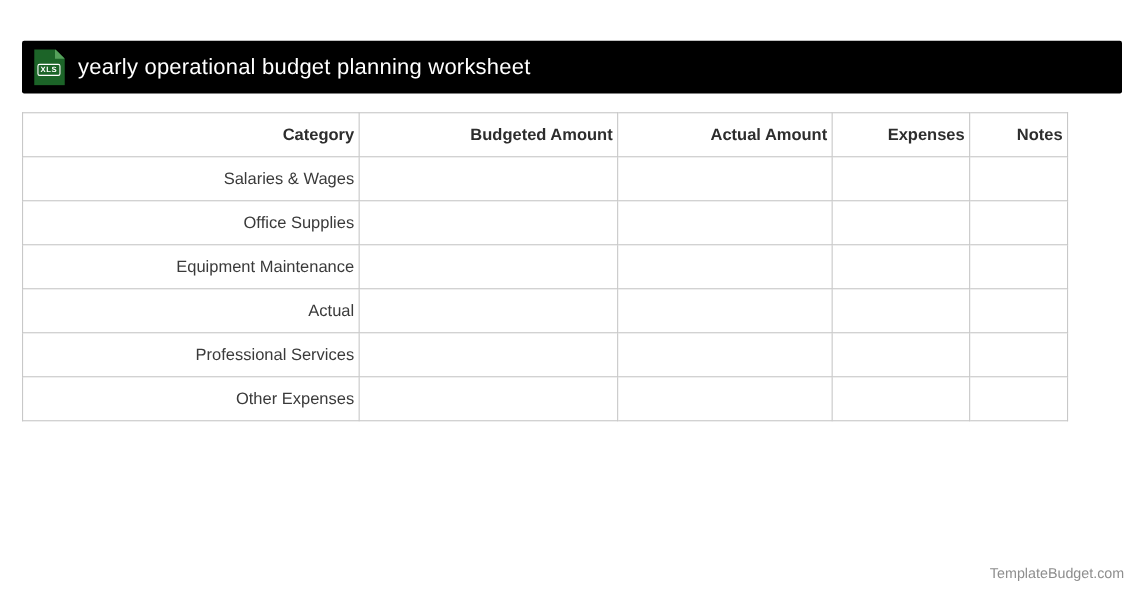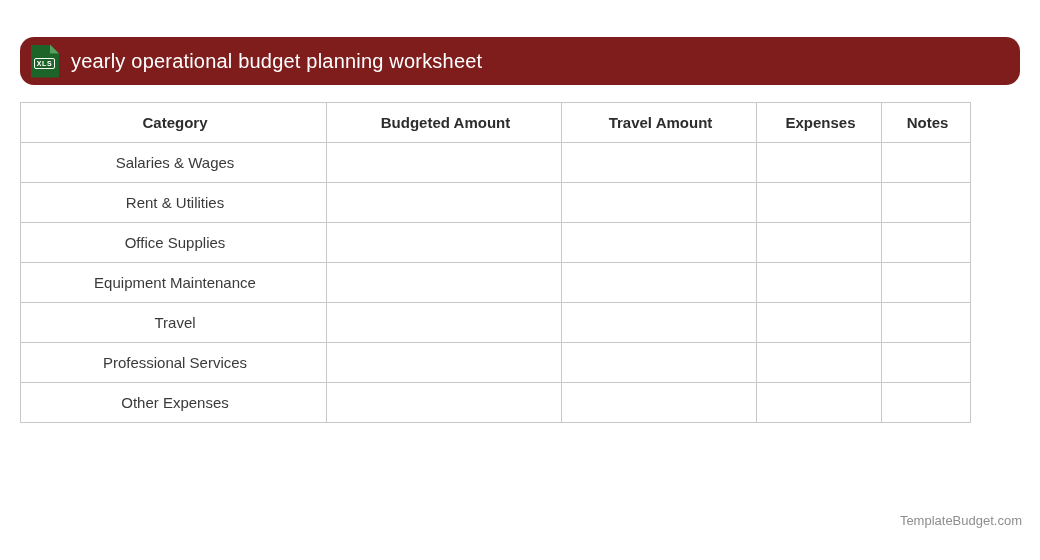--- a/index.html
+++ b/index.html
@@ -13,22 +13,22 @@
     font-family: "Liberation Sans", sans-serif;
   }
 
   
   .header-bar {
     position: absolute;
     left: 20px;
     top: 37px;
     width: 1000px;
     height: 48px;
-    background: #7f1d1d;
-    border-radius: 14px;
+    background: #000000;
+    border-radius: 2px;
     display: flex;
     align-items: center;
   }
   .file-icon {
     position: relative;
     width: 28px;
     height: 33px;
     margin-left: 11px;
     flex: 0 0 auto;
   }
@@ -79,21 +79,21 @@
     top: 102px;
     width: 950px;
     border-collapse: collapse;
     table-layout: fixed;
   }
   .budget-table th,
   .budget-table td {
     border: 1px solid #c8c8c8;
     height: 40px;
     padding: 0 4px 0 7px;
-    text-align: center;
+    text-align: right;
     vertical-align: middle;
     font-size: 15px;
     overflow: hidden;
     white-space: nowrap;
   }
   .budget-table th {
     font-weight: bold;
     color: #2d2d2d;
   }
   .budget-table td {
@@ -128,56 +128,49 @@
     <col style="width:306px">
     <col style="width:235px">
     <col style="width:195px">
     <col style="width:125px">
     <col style="width:89px">
   </colgroup>
   <thead>
     <tr>
       <th>Category</th>
       <th>Budgeted Amount</th>
-      <th>Travel Amount</th>
+      <th>Actual Amount</th>
       <th>Expenses</th>
       <th>Notes</th>
     </tr>
   </thead>
   <tbody>
     <tr>
       <td>Salaries &amp; Wages</td>
-      <td></td>
-      <td></td>
-      <td></td>
-      <td></td>
-    </tr>
-    <tr>
-      <td>Rent &amp; Utilities</td>
       <td></td>
       <td></td>
       <td></td>
       <td></td>
     </tr>
     <tr>
       <td>Office Supplies</td>
       <td></td>
       <td></td>
       <td></td>
       <td></td>
     </tr>
     <tr>
       <td>Equipment Maintenance</td>
       <td></td>
       <td></td>
       <td></td>
       <td></td>
     </tr>
     <tr>
-      <td>Travel</td>
+      <td>Actual</td>
       <td></td>
       <td></td>
       <td></td>
       <td></td>
     </tr>
     <tr>
       <td>Professional Services</td>
       <td></td>
       <td></td>
       <td></td>

